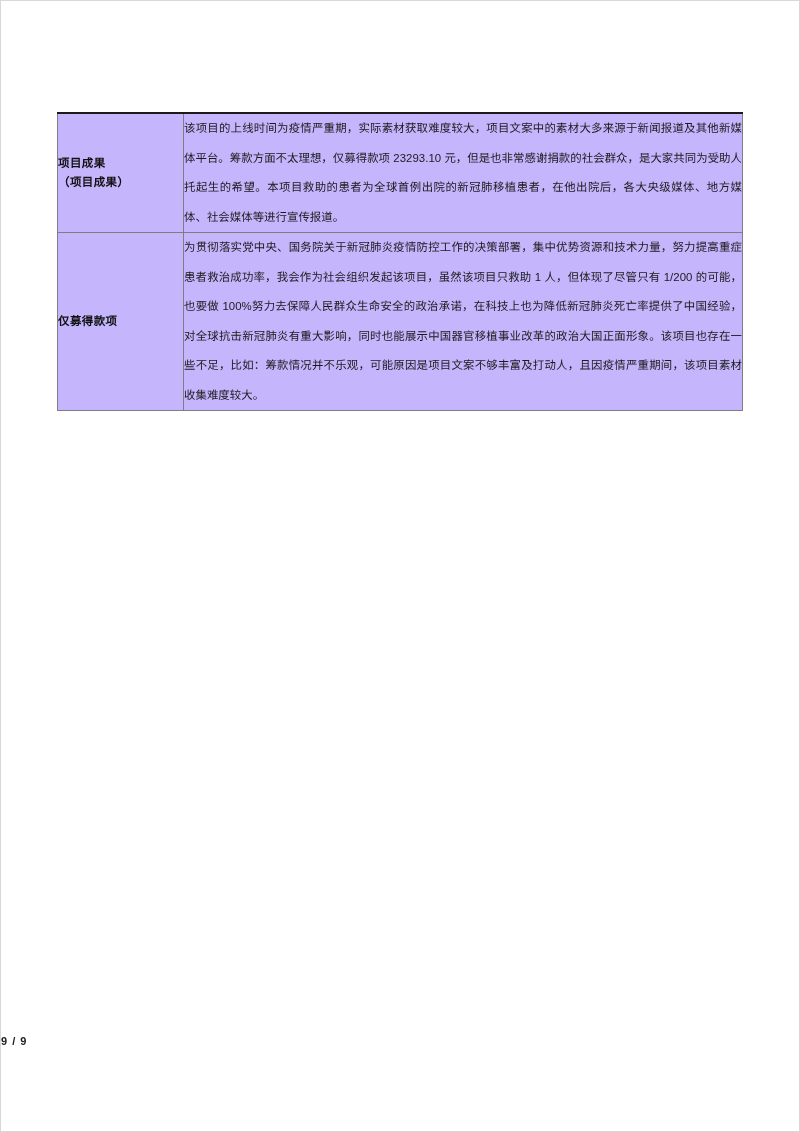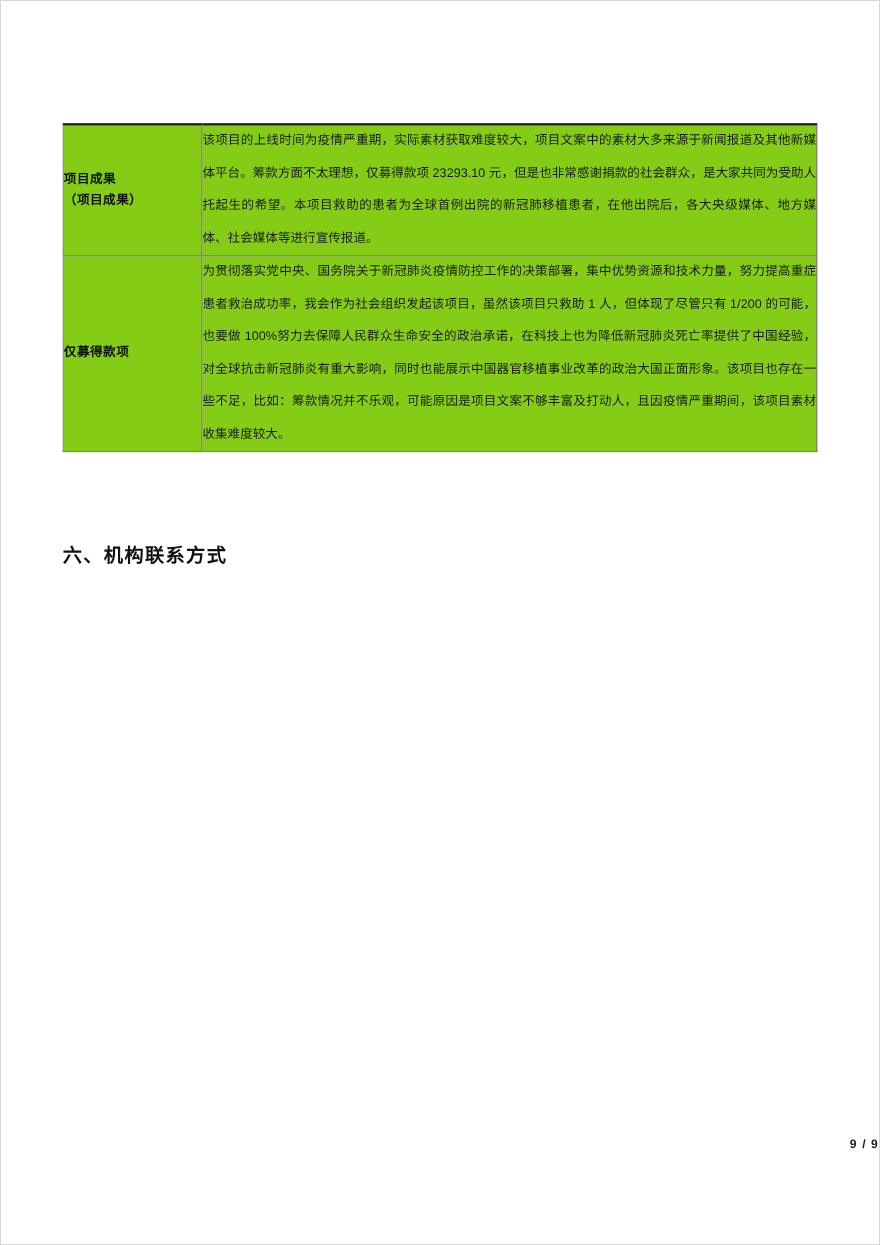--- a/index.html
+++ b/index.html
@@ -29,21 +29,21 @@
     left: 56px;
     top: 111px;
     width: 686px;
     border-collapse: collapse;
     table-layout: fixed;
   }
   .report-table td {
     border: 1px solid #7e7e7e;
     padding: 0;
     vertical-align: middle;
-    background: #84cc16;
+    background: #c4b5fd;
   }
   .report-table tr:first-child td {
     border-top: 2px solid #1a1a1a;
   }
   .label-cell {
     width: 125px;
     text-align: left;
     font-weight: bold;
     font-size: 11.5px;
     line-height: 19px;
@@ -90,21 +90,21 @@
     white-space: nowrap;
     letter-spacing: 0.1px;
   }
 
   
   .page-footer {
     position: absolute;
     left: 0;
     right: 0;
     top: 1034px;
-    text-align: right;
+    text-align: left;
     font-size: 11px;
     font-weight: bold;
     letter-spacing: 1px;
     color: #1b1b1b;
   }
 </style>
 </head>
 <body>
 
 <div class="page">
@@ -124,18 +124,17 @@
         <td class="label-cell">
           <span class="label-line">仅募得款项</span>
         </td>
         <td class="body-cell">
           <p>为贯彻落实党中央、国务院关于新冠肺炎疫情防控工作的决策部署，集中优势资源和技术力量，努力提高重症患者救治成功率，我会作为社会组织发起该项目，虽然该项目只救助 1 人，但体现了尽管只有 1/200 的可能，也要做 100%努力去保障人民群众生命安全的政治承诺，在科技上也为降低新冠肺炎死亡率提供了中国经验，对全球抗击新冠肺炎有重大影响，同时也能展示中国器官移植事业改革的政治大国正面形象。该项目也存在一些不足，比如：筹款情况并不乐观，可能原因是项目文案不够丰富及打动人，且因疫情严重期间，该项目素材收集难度较大。</p>
         </td>
       </tr>
     </tbody>
   </table>
 
-  <h2 class="section-heading">六、机构联系方式</h2>
 
 
   <div class="page-footer">9 / 9</div>
 
 </div>
 
 </body></html>

